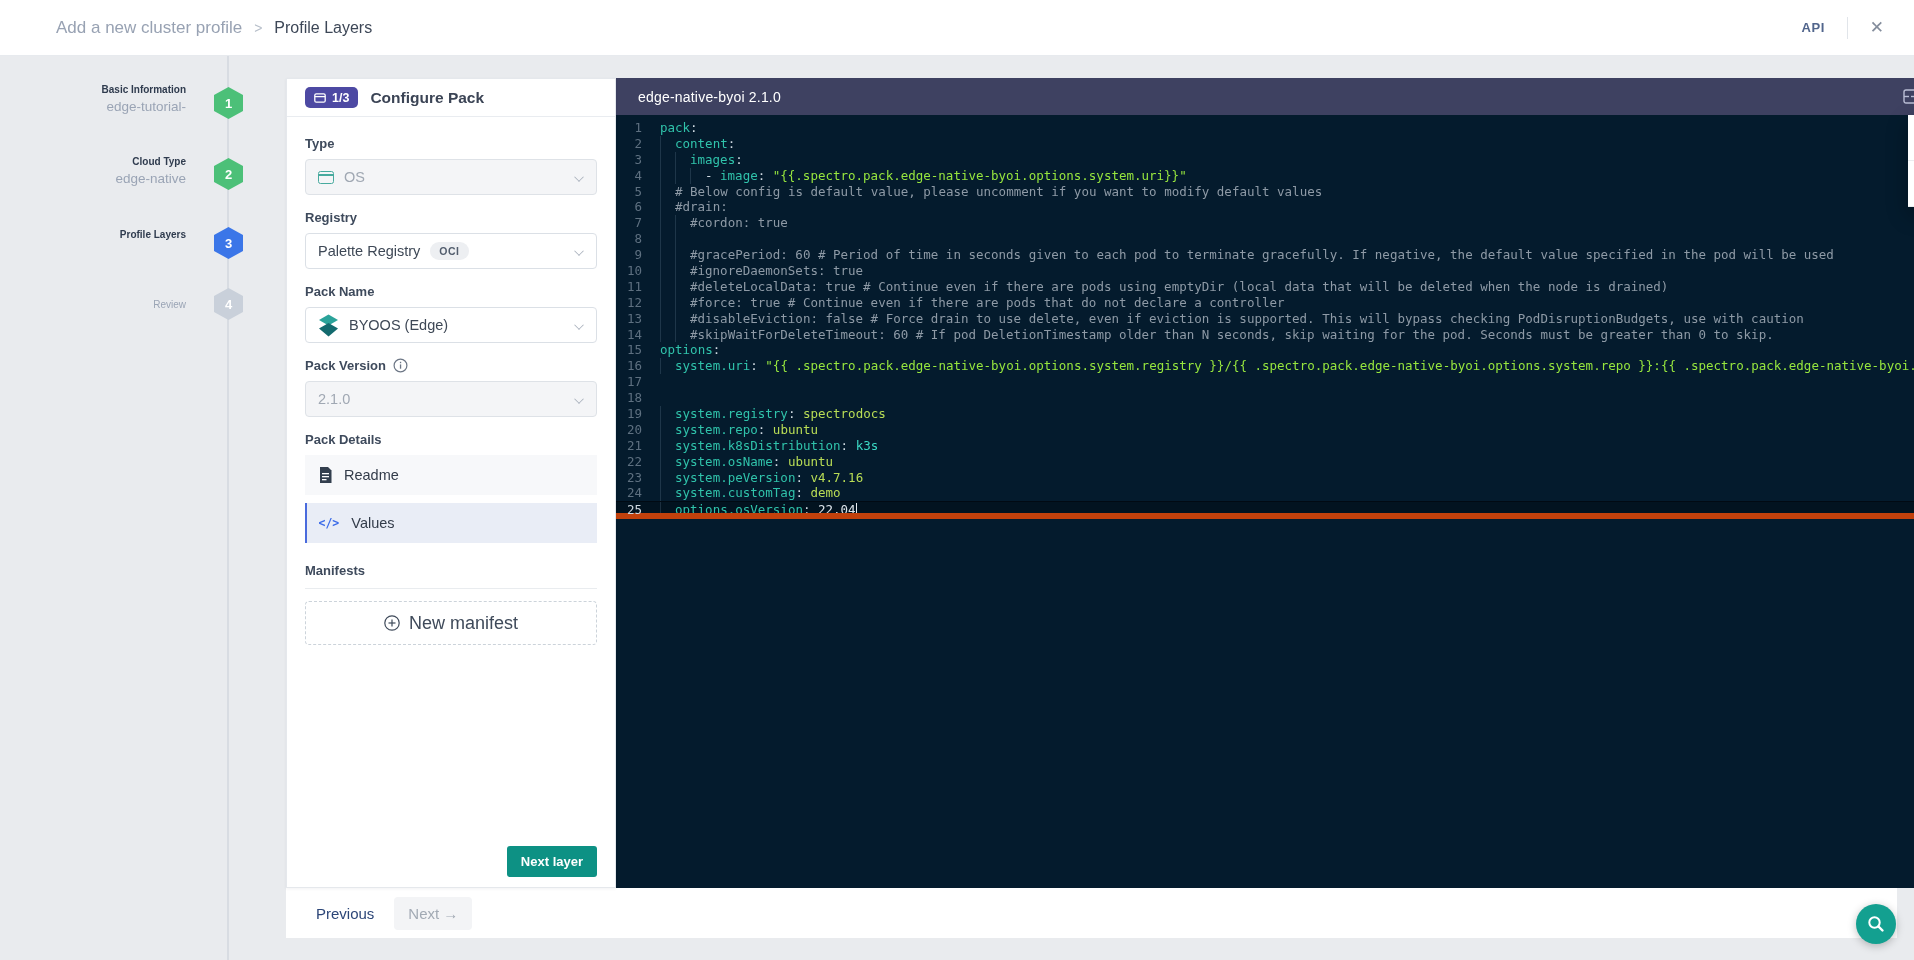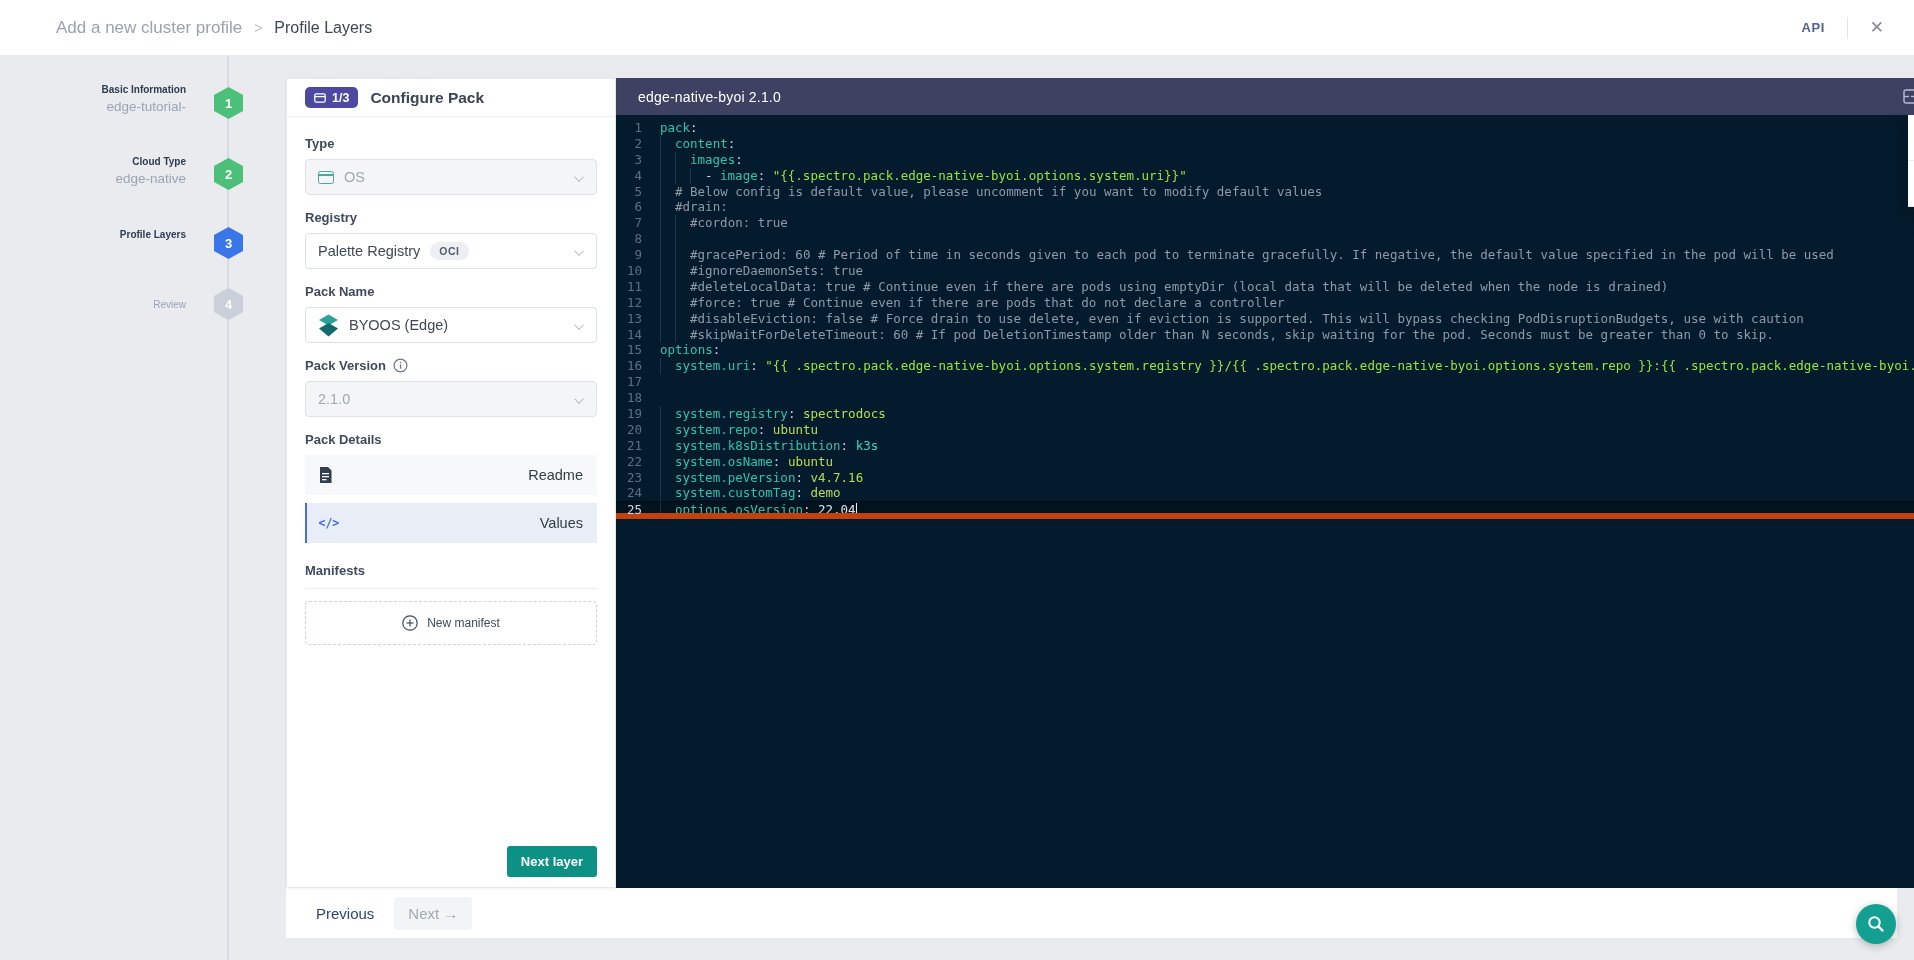--- a/index.html
+++ b/index.html
@@ -35,25 +35,25 @@
   .panel-body { padding:4px 18px 0 18px; }
   .field-label { font-size:13px; font-weight:700; color:#3e4a5c; margin:15px 0 8px; display:flex; align-items:center; gap:7px; }
   .select { height:36px; border:1px solid #dbe0e6; border-radius:4px; display:flex; align-items:center; padding:0 12px; font-size:14.5px; color:#3e4856; background:#fff; position:relative; cursor:pointer; }
   .select.disabled { background:#f4f5f7; color:#a0a8b3; border-color:#dee2e7; cursor:default; }
   .chev { position:absolute; right:13px; top:13px; width:8px; height:8px; border-right:1.6px solid #a7afbb; border-bottom:1.6px solid #a7afbb; transform:rotate(45deg) scale(.85); }
   .os-icon { width:16px; height:13px; border:1.6px solid #2a9d8f; border-radius:2.5px; margin-right:10px; position:relative; flex:none; }
   .os-icon::after { content:""; position:absolute; left:0; right:0; top:2.5px; height:1.6px; background:#2a9d8f; }
   .select.disabled .os-icon { border-color:#2a9d8f; opacity:.85; }
   .pill { background:#edeff2; color:#525d6d; font-size:10.5px; font-weight:700; letter-spacing:.5px; padding:3px 9px; border-radius:10px; margin-left:10px; }
   .pack-logo { margin-right:10px; flex:none; }
-  .detail-row { height:40px; display:flex; align-items:center; gap:12px; padding:0 14px; font-size:14.5px; color:#333c4a; background:#f7f8fa; margin-bottom:8px; cursor:pointer;justify-content:space-between; }
+  .detail-row { height:40px; display:flex; align-items:center; gap:12px; padding:0 14px; font-size:14.5px; color:#333c4a; background:#f7f8fa; margin-bottom:8px; cursor:pointer; }
   .detail-row.selected { background:#e9edf6; border-left:2.5px solid #4a6bdd; padding-left:11.5px; }
   .code-glyph { font-family:"DejaVu Sans Mono", monospace; font-size:11.5px; font-weight:700; color:#3b6be8; }
   .manifest-hr { border:none; border-top:1px solid #e9ecef; margin:10px 0 12px; }
-  .dashed-btn { height:44px; border:1px dashed #ccd3da; border-radius:4px; display:flex; align-items:center; justify-content:center; gap:9px; font-size:12px; color:#3f4a5a; cursor:pointer; background:#fff; width:100%; }
+  .dashed-btn { height:44px; border:1px dashed #ccd3da; border-radius:4px; display:flex; align-items:center; justify-content:center; gap:9px; font-size:18px; color:#3f4a5a; cursor:pointer; background:#fff; width:100%; }
   .next-layer-btn { position:absolute; right:18px; bottom:10px; background:#0d9184; color:#fff; font-size:13px; font-weight:700; padding:8px 14px; border-radius:3px; border:none; cursor:pointer; }
 
   
   .editor { position:absolute; left:616px; top:78px; width:1483px; height:810px; background:#041b2d; z-index:2; }
   .editor-header { height:37px; background:#3e4161; display:flex; align-items:center; padding:0 14px 0 22px; }
   .editor-title { color:#fff; font-size:14px; font-weight:500; letter-spacing:.2px; }
   .editor-tools { margin-left:auto; display:flex; align-items:center; gap:15px; }
   .use-defaults { background:#fff; border:none; border-radius:2px; color:#3c68c8; font-size:12.5px; font-weight:600; padding:5px 12px; cursor:pointer; font-family:"Liberation Sans", sans-serif; }
   .kebab { display:flex; flex-direction:column; gap:2.5px; cursor:pointer; padding:2px; }
   .kebab i { width:3px; height:3px; border-radius:50%; background:#fff; }

